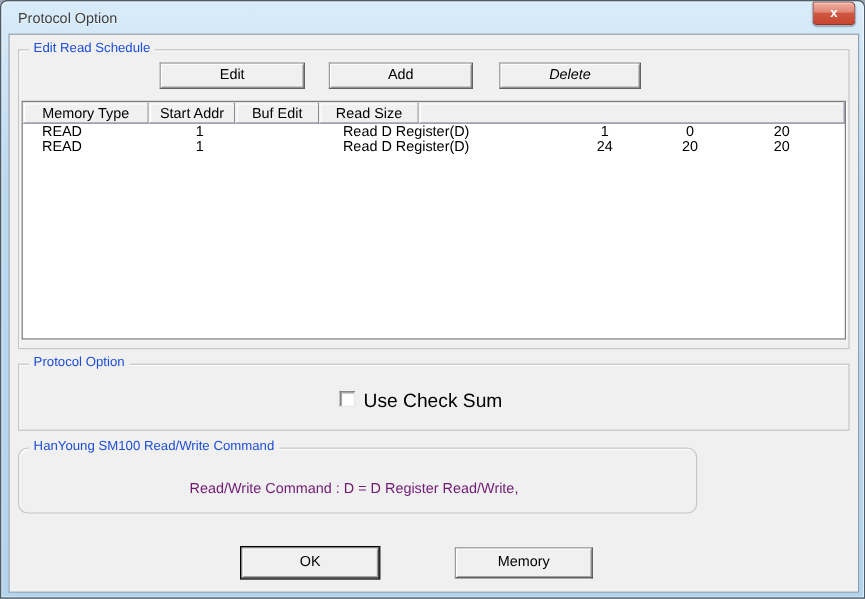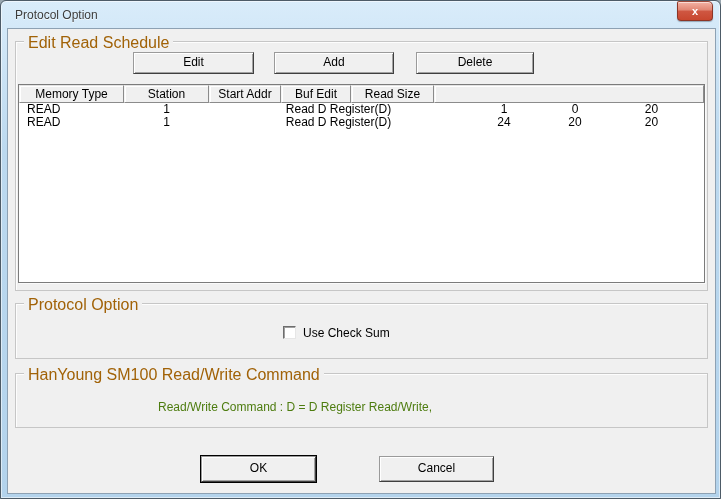--- a/index.html
+++ b/index.html
@@ -29,21 +29,21 @@
   .client {
     position:absolute; left:6px; top:27px; width:709px; height:466px;
     background:#f0f0f0; border:1px solid #8da1b3;
   }
   .groupbox {
     position:absolute; border:1px solid #c6c6c6;
     box-shadow:inset 1px 1px 0 #fdfdfd;
   }
   .group-label {
     position:absolute; top:-8px; left:8px; background:#f0f0f0; padding:0 4px;
-    font-size:16px; color:#a16207; white-space:nowrap;
+    font-size:11px; color:#1d4ed8; white-space:nowrap;
   }
   .btn {
     position:absolute; background:#f0f0f0; font-size:12px; color:#000;
     text-align:center; border:1px solid;
     border-color:#9a9a9a #3f3f3f #3f3f3f #9a9a9a;
     box-shadow:inset 1px 1px 0 #ffffff, inset -1px -1px 0 #a2a2a2;
     line-height:19px; cursor:default;
   }
   .btn.default { outline:1px solid #000; line-height:22px; }
   .listview {
@@ -55,54 +55,53 @@
     flex:none; font-size:12px; color:#000; text-align:center; line-height:16px;
     background:#f0f0f0; border:1px solid; border-color:#e3e3e3 #8b8b8b #8b8b8b #f5f5f5;
     box-shadow:inset 1px 1px 0 #ffffff; overflow:hidden; white-space:nowrap;
   }
   .hcell.filler { flex:1 1 auto; }
   .lv-row { display:flex; height:13px; }
   .cell {
     flex:none; font-size:12px; line-height:13px; color:#000;
     text-align:center; white-space:nowrap; overflow:hidden;
   }
-  .cell.left { text-align:left; padding-left:8px; }
+  .cell.left { text-align:left; padding-left:16px; }
   .checkbox {
     position:absolute; width:13px; height:13px; background:#fff;
     border:1px solid; border-color:#6d6d6d #e6e6e6 #e6e6e6 #6d6d6d;
     box-shadow:inset 1px 1px 0 #9f9f9f;
   }
-  .checkbox-label { position:absolute; font-size:12px; color:#000; white-space:nowrap; }
-  .info-text { position:absolute; font-size:12px; color:#4d7c0f; white-space:nowrap; }
+  .checkbox-label { position:absolute; font-size:16px; color:#000; white-space:nowrap; }
+  .info-text { position:absolute; font-size:12px; color:#701a75; white-space:nowrap; }
 </style>
 </head>
 <body>
 
 <div class="window">
   <div class="titlebar">
     <span class="title-text">Protocol Option</span>
     <div class="close-btn">
       <span>x</span>
     </div>
   </div>
 
   <div class="client">
 
     <div class="groupbox" style="left:7px; top:12px; width:693px; height:250px;">
       <span class="group-label">Edit Read Schedule</span>
     </div>
 
     <div class="btn" style="left:125px; top:23px; width:121px; height:22px;">Edit</div>
     <div class="btn" style="left:266px; top:23px; width:120px; height:22px;">Add</div>
-    <div class="btn" style="left:408px; top:23px; width:118px; height:22px;">Delete</div>
+    <div class="btn" style="left:408px; top:23px; width:118px; height:22px;font-style:italic;">Delete</div>
 
     <div class="listview" style="left:10px; top:55px; width:687px; height:199px;">
       <div class="lv-header">
           <div class="hcell" style="width: 105px;">Memory Type</div>
-          <div class="hcell" style="width: 85px;">Station</div>
           <div class="hcell" style="width: 72px;">Start Addr</div>
           <div class="hcell" style="width: 70px;">Buf Edit</div>
           <div class="hcell" style="width: 83px;">Read Size</div>
           <div class="hcell filler"></div>
         </div>
       <div>
           <div class="lv-row">
             <div class="cell left" style="width: 105px;">READ</div>
             <div class="cell" style="width: 85px;">1</div>
             <div class="cell" style="width: 259px;">Read D Register(D)</div>
@@ -120,21 +119,21 @@
           </div>
         </div>
     </div>
 
     <div class="groupbox" style="left:7px; top:274px; width:693px; height:56px;">
       <span class="group-label">Protocol Option</span>
     </div>
     <div class="checkbox" style="left:275px; top:297px;"></div>
     <span class="checkbox-label" style="left:295px; top:297px;">Use Check Sum</span>
 
-    <div class="groupbox" style="left:7px; top:344px; width:693px; height:55px;">
+    <div class="groupbox" style="left:7px; top:344px; width:566px; height:55px;border-radius:8px;">
       <span class="group-label">HanYoung SM100 Read/Write Command</span>
     </div>
     <span class="info-text" style="left:150px; top:371px;">Read/Write Command : D = D Register Read/Write,</span>
 
     <div class="btn default" style="left:145px; top:427px; width:115px; height:26px;margin-left:48px;">OK</div>
-    <div class="btn" style="left:371px; top:427px; width:115px; height:26px; line-height:22px;">Cancel</div>
+    <div class="btn" style="left:371px; top:427px; width:115px; height:26px; line-height:22px;">Memory</div>
   </div>
 </div>
 
 </body></html>

